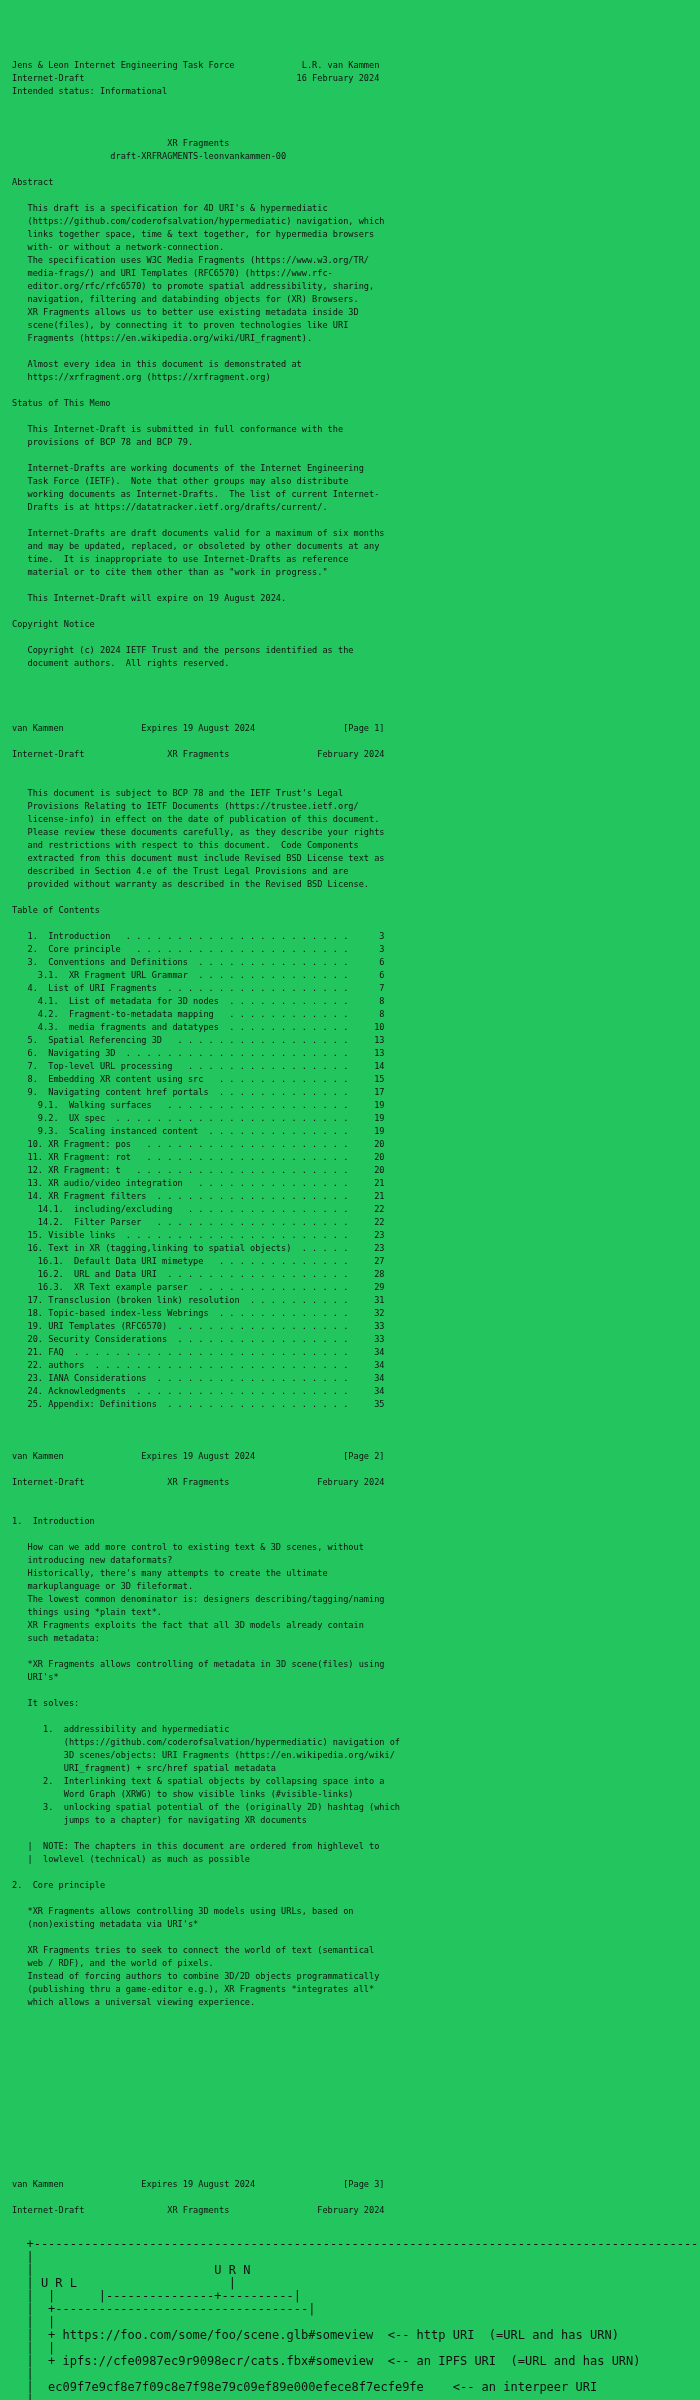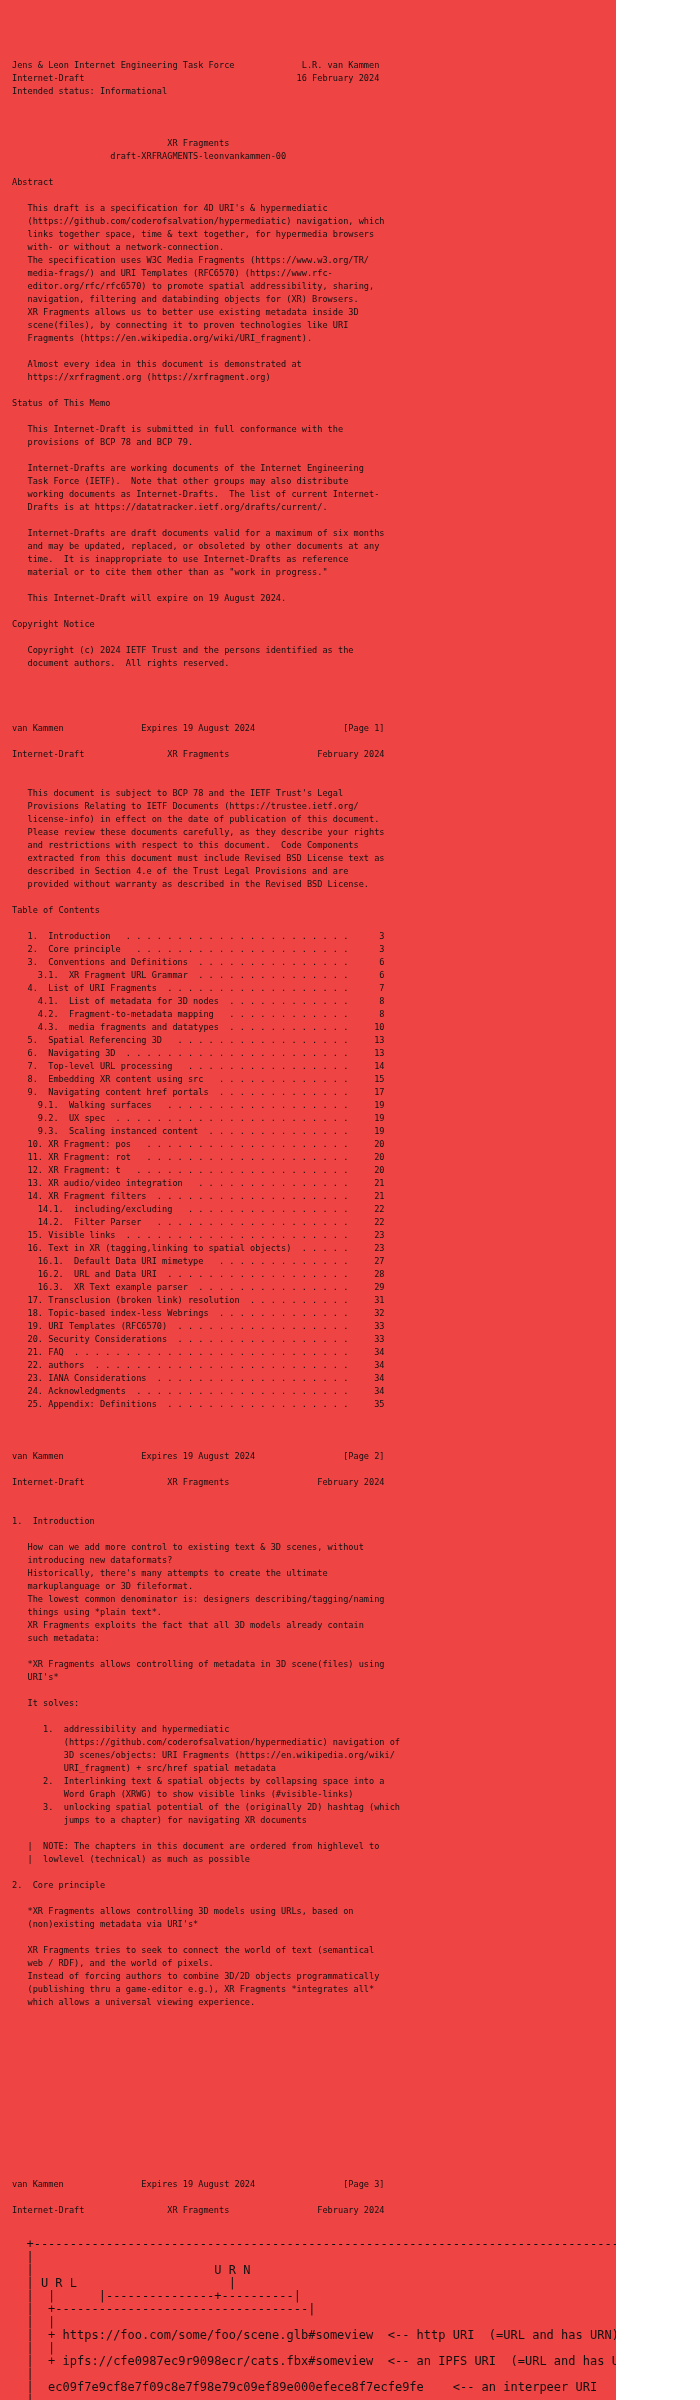--- a/index.html
+++ b/index.html
@@ -1,17 +1,17 @@
 <!DOCTYPE html>
 <html><head>
 <meta charset="utf-8">
 <style>
   html,body{margin:0;padding:0;background:#fff;}
   .page{
-    width:616px;height:2400px;background:#ef4444;overflow:hidden;position:relative;
+    width:700px;height:2400px;background:#22c55e;overflow:hidden;position:relative;
   }
   pre{
     margin:0;white-space:pre;color:#111;
     font-family:"DejaVu Sans Mono","Liberation Mono",monospace;
   }
   pre.doc{
     padding:59px 0 0 12px;
     font-size:8.6px;line-height:13px;
   }
   pre.diagram{

